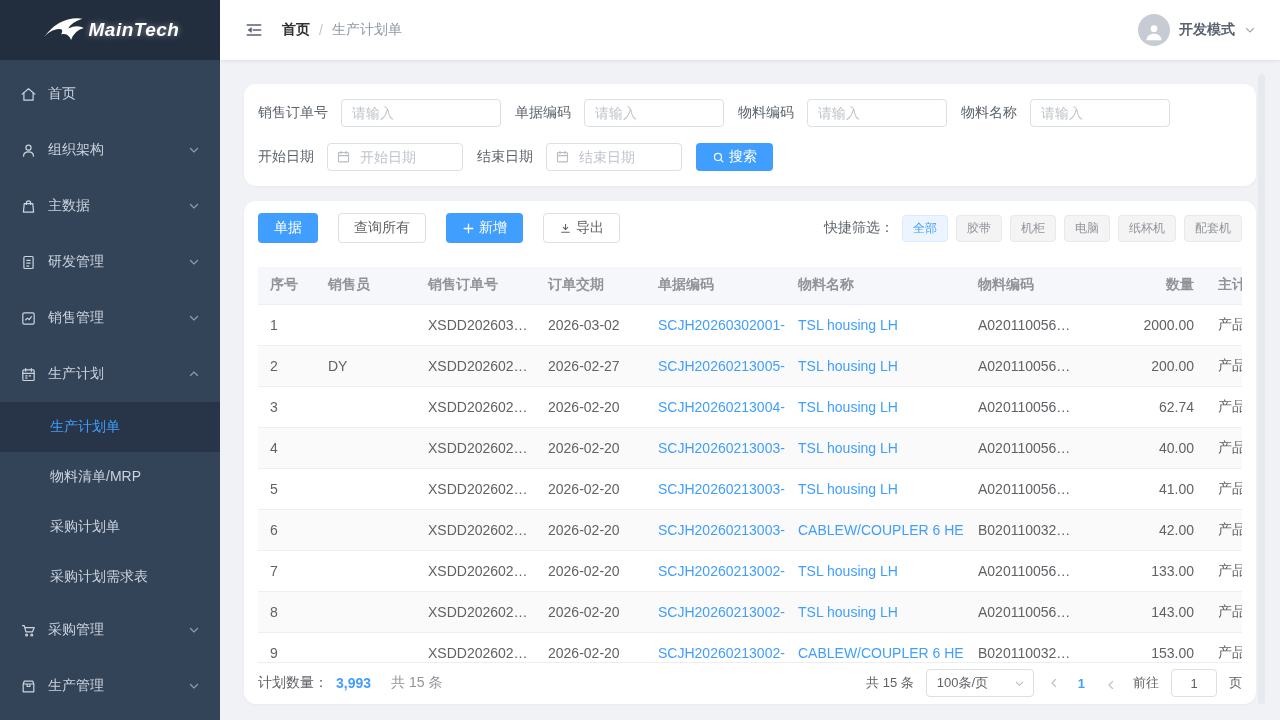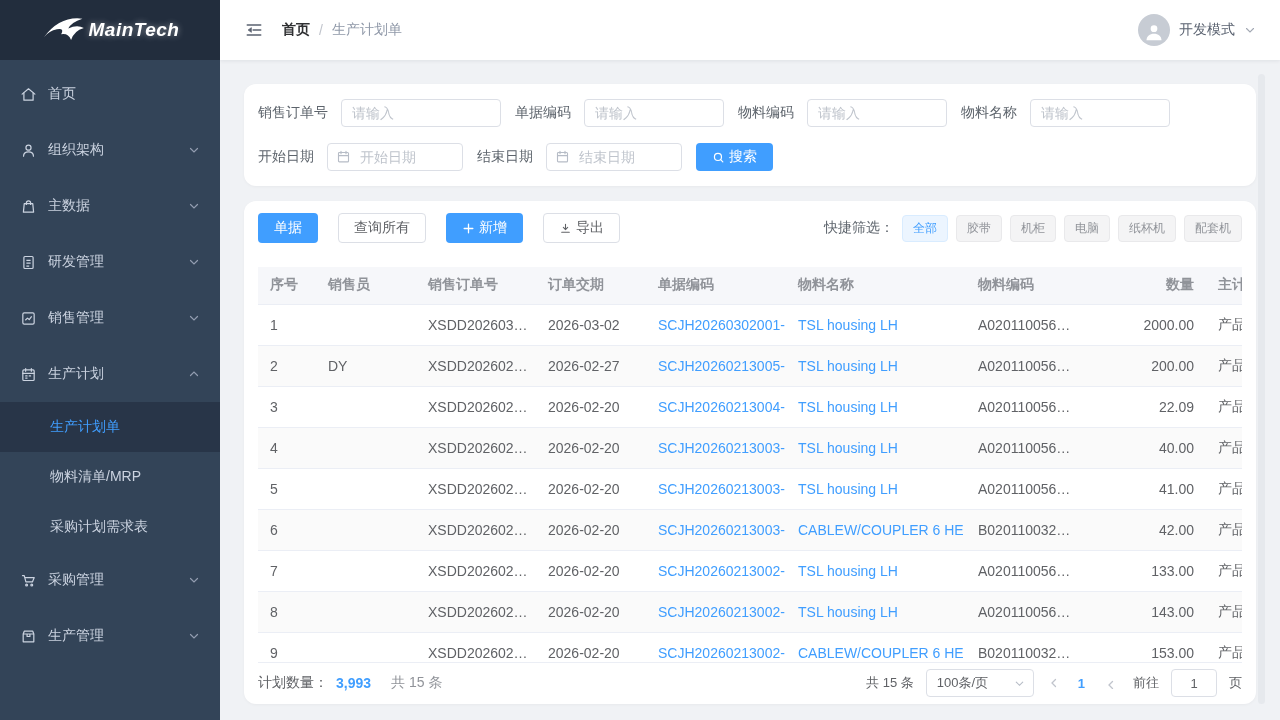--- a/index.html
+++ b/index.html
@@ -25,21 +25,21 @@
   .submenu-item.active{background:#283548;color:#409eff;}
   
   .topbar{position:absolute;left:220px;right:0;top:0;height:60px;background:#fff;display:flex;align-items:center;
     padding:0 24px;box-sizing:border-box;box-shadow:0 1px 4px rgba(0,21,41,.08);z-index:4;}
   .fold{display:flex;color:#5a6270;cursor:pointer;margin-right:18px;}
   .fold svg{width:20px;height:20px;}
   .breadcrumb{display:flex;align-items:center;font-size:14px;gap:9px;}
   .bc-home{color:#303133;font-weight:bold;cursor:pointer;}
   .bc-sep{color:#c0c4cc;}
   .bc-current{color:#8f98a8;}
-  .userbox{margin-left:auto;display:flex;align-items:center;gap:9px;cursor:pointer;}
+  .userbox{margin-left:auto;display:flex;align-items:center;gap:9px;cursor:pointer;font-weight:bold;}
   .avatar{width:32px;height:32px;border-radius:50%;background:#c7ccd4;display:flex;align-items:center;justify-content:center;overflow:hidden;}
   .avatar svg{width:20px;height:20px;margin-top:4px;}
   .user-mode{font-size:14px;color:#5a6270;}
   .user-caret{display:flex;color:#a2a8b3;}
   .user-caret svg{width:12px;height:12px;}
   
   .main{position:absolute;left:220px;top:60px;right:0;bottom:0;padding:24px 24px 0;box-sizing:border-box;}
   .card{background:#fff;border-radius:12px;box-shadow:0 1px 3px rgba(0,0,0,.04);}
   
   .filter-card{padding:15px 14px;margin-bottom:15px;}
@@ -188,20 +188,23 @@
           <svg viewBox="0 0 24 24" fill="none" stroke="currentColor" stroke-width="2.4" stroke-linecap="round">
             <path d="M5 9l7 7 7-7"></path>
           </svg>
         </span>
     </div>
     <div class="submenu-item active">
       <span>生产计划单</span>
     </div>
     <div class="submenu-item">
       <span>物料清单/MRP</span>
+    </div>
+    <div class="submenu-item">
+      <span>采购计划单</span>
     </div>
     <div class="submenu-item">
       <span>采购计划需求表</span>
     </div>
     <div class="menu-item">
       <span class="mi-icon">
         <svg viewBox="0 0 24 24" fill="none" stroke="currentColor" stroke-width="1.7" stroke-linecap="round" stroke-linejoin="round">
             <path d="M3.5 5H6l2.3 9h9.2L20 8H7"></path>
             <circle cx="9.3" cy="18.3" r="1.3"></circle>
             <circle cx="16.6" cy="18.3" r="1.3"></circle>
@@ -399,21 +402,21 @@
               <td class="c8">产品</td>
             </tr>
             <tr>
               <td class="c0">3</td>
               <td class="c1"></td>
               <td class="c2">XSDD202602…</td>
               <td class="c3">2026-02-20</td>
               <td class="c4"><span class="link">SCJH20260213004-</span></td>
               <td class="c5"><span class="link">TSL housing LH</span></td>
               <td class="c6">A020110056…</td>
-              <td class="c7 num">22.09</td>
+              <td class="c7 num">62.74</td>
               <td class="c8">产品</td>
             </tr>
             <tr>
               <td class="c0">4</td>
               <td class="c1"></td>
               <td class="c2">XSDD202602…</td>
               <td class="c3">2026-02-20</td>
               <td class="c4"><span class="link">SCJH20260213003-</span></td>
               <td class="c5"><span class="link">TSL housing LH</span></td>
               <td class="c6">A020110056…</td>

